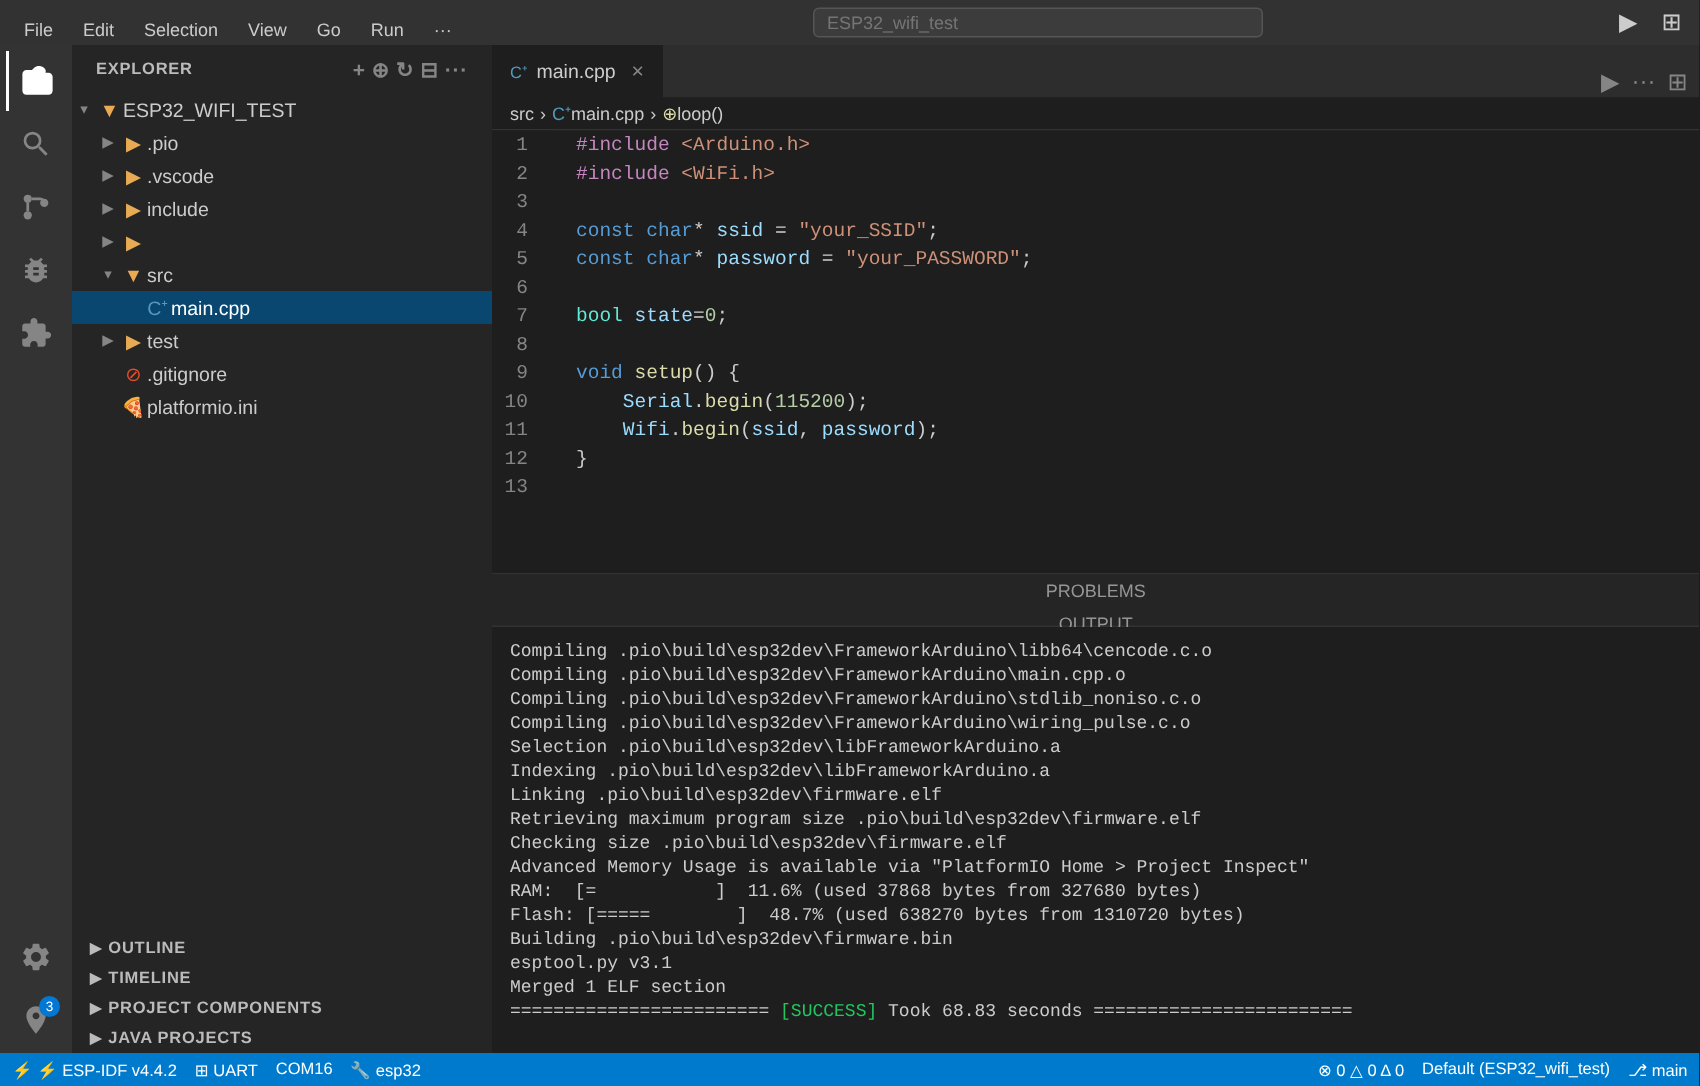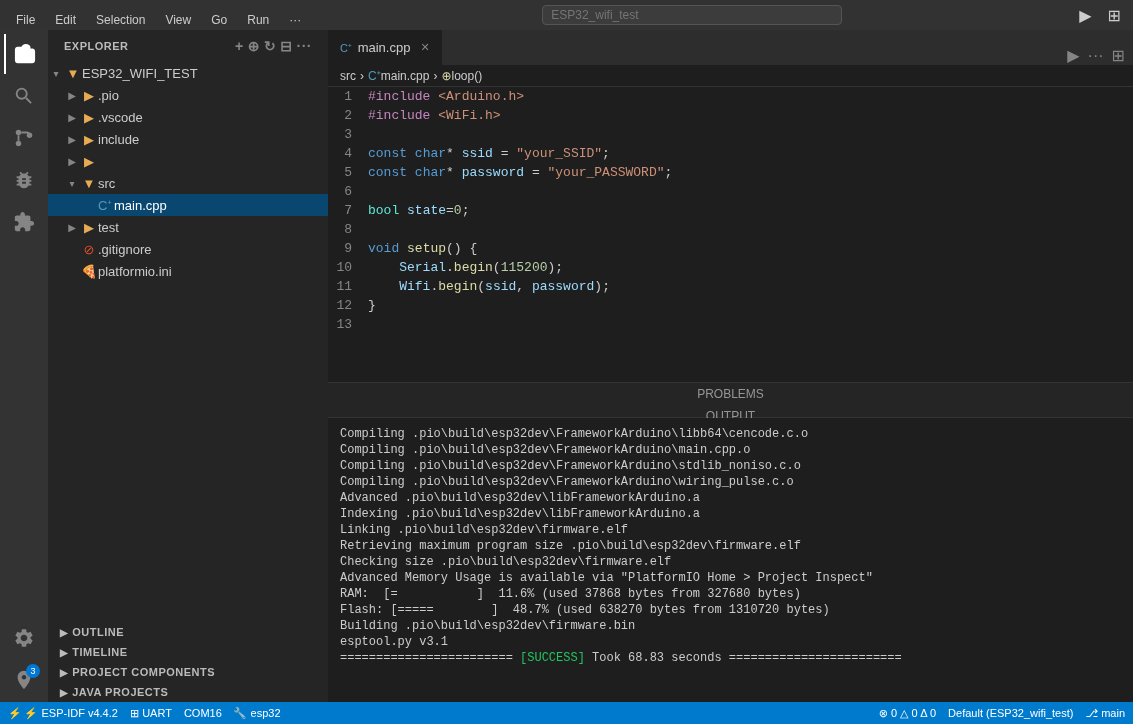--- a/index.html
+++ b/index.html
@@ -220,21 +220,21 @@
     .line-numbers {
       padding: 0 16px 0 8px;
       text-align: right;
       color: #858585;
       user-select: none;
       background: #1e1e1e;
       flex-shrink: 0;
       min-width: 40px;
     }
     .line-numbers div { height: 19px; font-size: 13px; }
-    .code-lines { flex: 1; padding-right: 16px; }
+    .code-lines { flex: 1; padding-right: 16px; margin-left: 16px; }
     .code-line { height: 19px; white-space: pre; }
 
     
     .kw { color: #569cd6; }
     .kw2 { color: #5eead4; }
     .str { color: #ce9178; }
     .num { color: #b5cea8; }
     .fn { color: #dcdcaa; }
     .var { color: #9cdcfe; }
     .inc { color: #c586c0; }
@@ -578,30 +578,31 @@
           <span>⊟</span>
           <span>🗑</span>
           <span>✕</span>
         </div>
       </div>
       <div class="terminal-content" id="terminal-content">
       <div class="terminal-line">Compiling .pio\build\esp32dev\FrameworkArduino\libb64\cencode.c.o</div>
           <div class="terminal-line">Compiling .pio\build\esp32dev\FrameworkArduino\main.cpp.o</div>
           <div class="terminal-line">Compiling .pio\build\esp32dev\FrameworkArduino\stdlib_noniso.c.o</div>
           <div class="terminal-line">Compiling .pio\build\esp32dev\FrameworkArduino\wiring_pulse.c.o</div>
-          <div class="terminal-line">Advanced .pio\build\esp32dev\libFrameworkArduino.a</div>
+          <div class="terminal-line">Selection .pio\build\esp32dev\libFrameworkArduino.a</div>
           <div class="terminal-line">Indexing .pio\build\esp32dev\libFrameworkArduino.a</div>
           <div class="terminal-line">Linking .pio\build\esp32dev\firmware.elf</div>
           <div class="terminal-line">Retrieving maximum program size .pio\build\esp32dev\firmware.elf</div>
           <div class="terminal-line">Checking size .pio\build\esp32dev\firmware.elf</div>
           <div class="terminal-line">Advanced Memory Usage is available via "PlatformIO Home &gt; Project Inspect"</div>
           <div class="terminal-line">RAM:  [=           ]  11.6% (used 37868 bytes from 327680 bytes)</div>
           <div class="terminal-line">Flash: [=====        ]  48.7% (used 638270 bytes from 1310720 bytes)</div>
           <div class="terminal-line">Building .pio\build\esp32dev\firmware.bin</div>
           <div class="terminal-line">esptool.py v3.1</div>
+          <div class="terminal-line">Merged 1 ELF section</div>
           <div class="terminal-line">======================== <span style="color:#22c55e;">[SUCCESS]</span> Took 68.83 seconds ========================</div>
           <div class="terminal-line">&nbsp;</div>
         </div>
     </div>
   </div>
 </div>
 
 <div class="status-bar">
   <div class="status-left">
     <div class="status-item">

